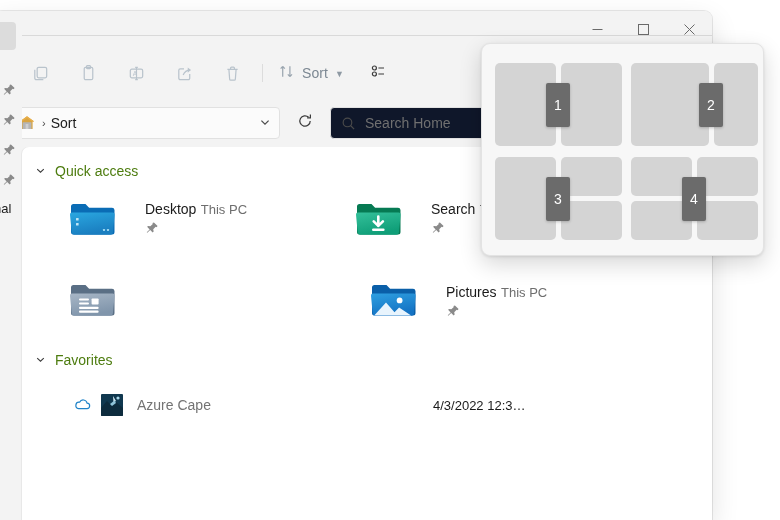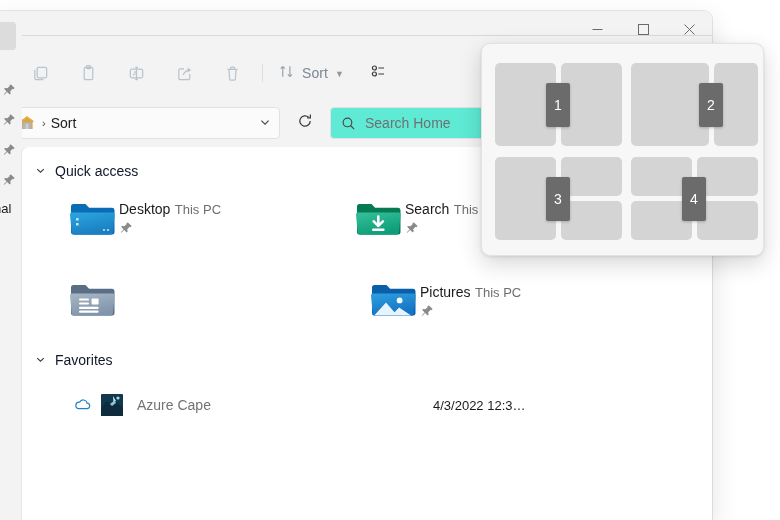--- a/index.html
+++ b/index.html
@@ -70,21 +70,21 @@
   }
   #homeicon{width:20px;height:20px;flex:0 0 auto;margin-right:2px;}
   #crumbsep{color:#4a4a4a;font-size:11px;margin:0 5px 0 3px;}
   #crumb{font-size:14px;color:#1a1a1a;}
   #addrchev{margin-left:auto;color:#4a4a4a;font-size:10px;line-height:1;}
   #refreshbtn{
     width:30px;height:30px;display:flex;align-items:center;justify-content:center;
     color:#3c3c3c;border-radius:4px;flex:0 0 auto;
   }
   #searchbox{
-    flex:0 0 auto;width:234px;height:32px;background:#5eead4;
+    flex:0 0 auto;width:234px;height:32px;background:#0f172a;
     border:1px solid #e1e1e1;border-radius:4px;
     display:flex;align-items:center;padding:0 10px;gap:9px;box-sizing:border-box;
   }
   #searchbox .mag{color:#4a4a4a;display:flex;}
   #searchtext{font-size:14px;color:#707070;}
 
   
   #content{
     position:relative;height:373px;background:#ffffff;
     border-top-left-radius:7px;
@@ -96,23 +96,23 @@
   #navpane{
     position:absolute;left:0;top:0;width:28px;height:373px;background:#f3f3f3;
   }
   #navsel{position:absolute;left:0;top:11px;width:22px;height:28px;background:#dcdcdc;border-radius:0 4px 4px 0;}
   .navpin{position:absolute;left:8px;width:14px;height:14px;color:#8a8a8a;}
   .navtext{position:absolute;left:0px;font-size:13px;color:#1a1a1a;white-space:nowrap;}
 
   .section{position:absolute;left:0;}
   .sechead{display:flex;align-items:center;gap:9px;}
   .sechead .chev{color:#3c3c3c;font-size:10px;line-height:1;}
-  .sechead .lbl{font-size:14px;color:#0f172a;}
-
-  .tile{position:absolute;display:flex;align-items:flex-start;gap:4px;}
+  .sechead .lbl{font-size:14px;color:#4d7c0f;}
+
+  .tile{position:absolute;display:flex;align-items:flex-start;gap:30px;}
   .tile .ico{width:46px;height:40px;flex:0 0 auto;}
   .tile .txt{padding-top:1px;}
   .tile .name{font-size:14px;color:#1a1a1a;line-height:17px;white-space:nowrap;}
   .tile .sub{font-size:13px;color:#6e6e6e;line-height:17px;margin-top:2px;}
   .tile .pin{margin-top:3px;color:#8a8a8a;width:14px;height:14px;display:block;}
 
   .favrow{position:absolute;left:0;right:0;display:flex;align-items:center;height:26px;}
   .favrow .cloud{width:18px;height:18px;margin-left:52px;color:#1f83c8;flex:0 0 auto;}
   .favrow .thumb{
     width:22px;height:22px;margin-left:9px;flex:0 0 auto;border-radius:1px;overflow:hidden;

